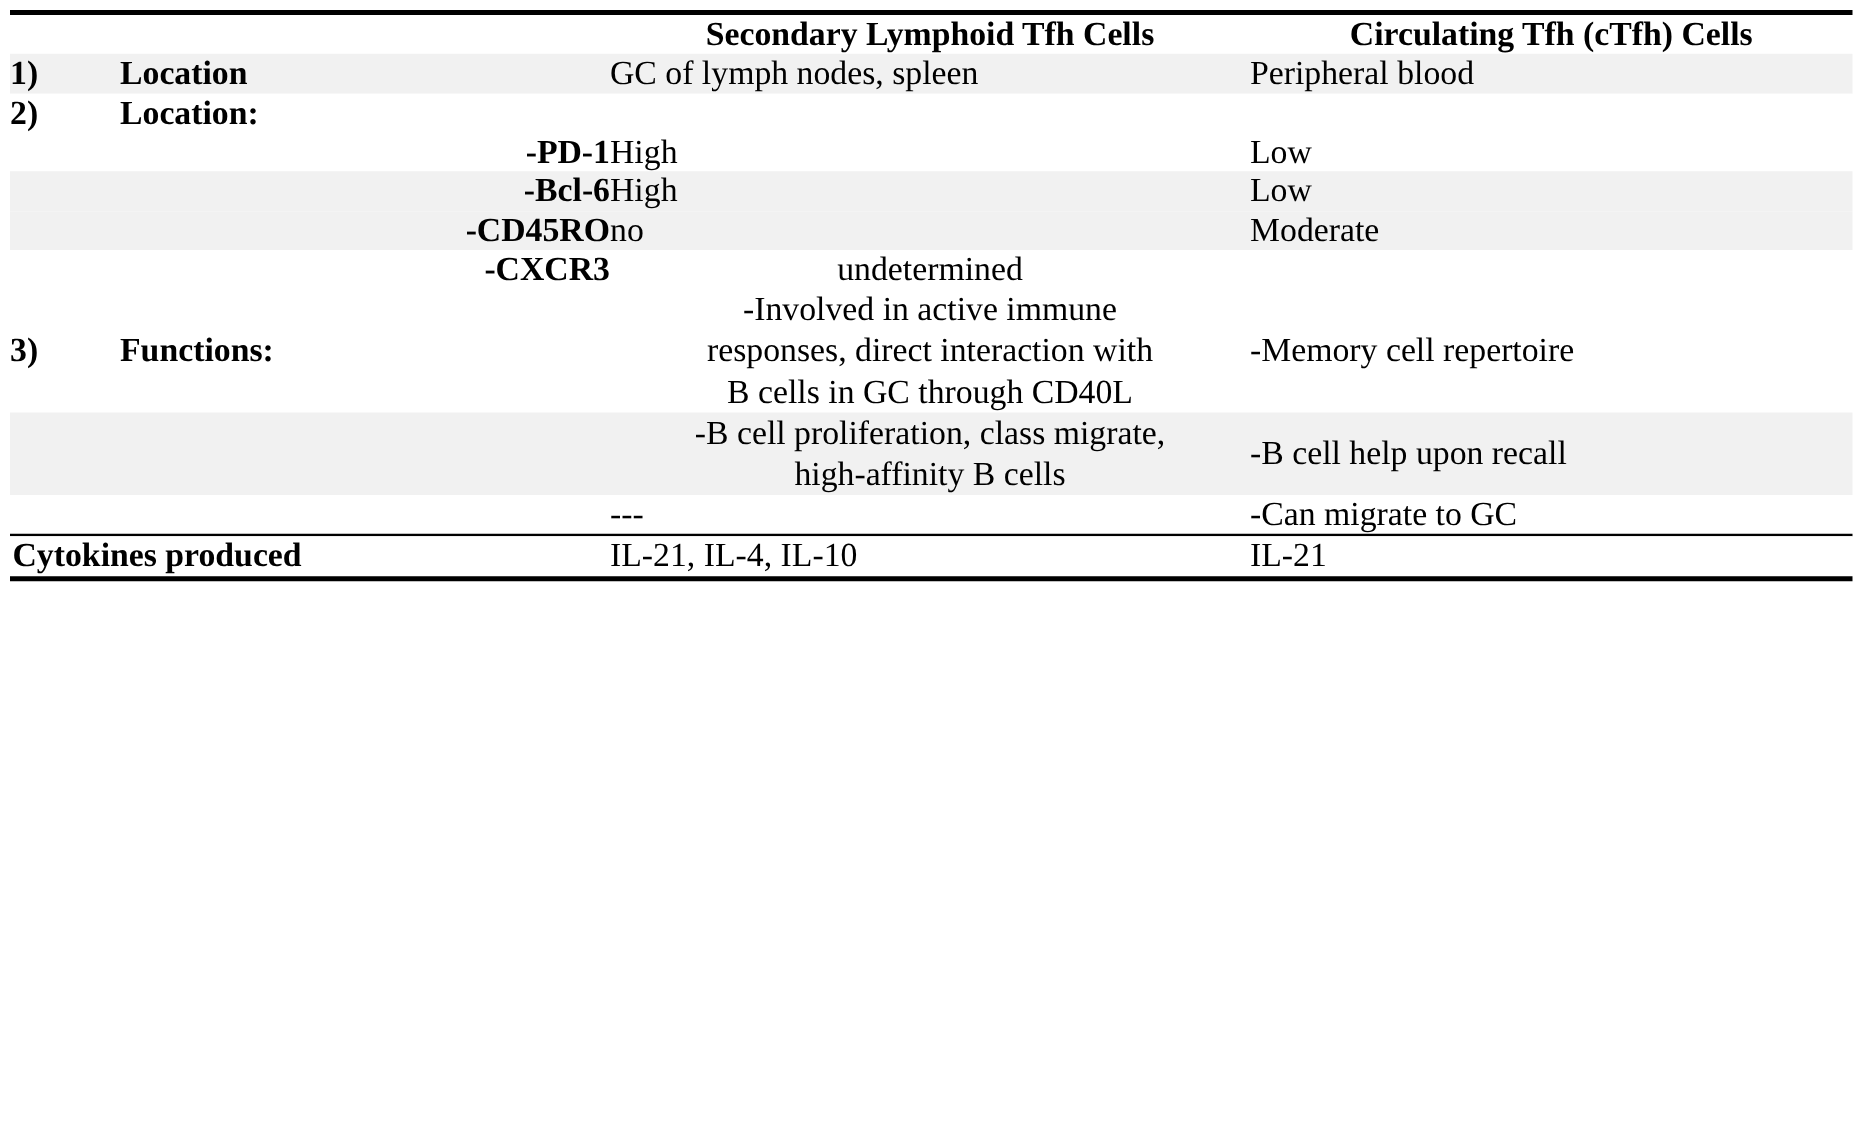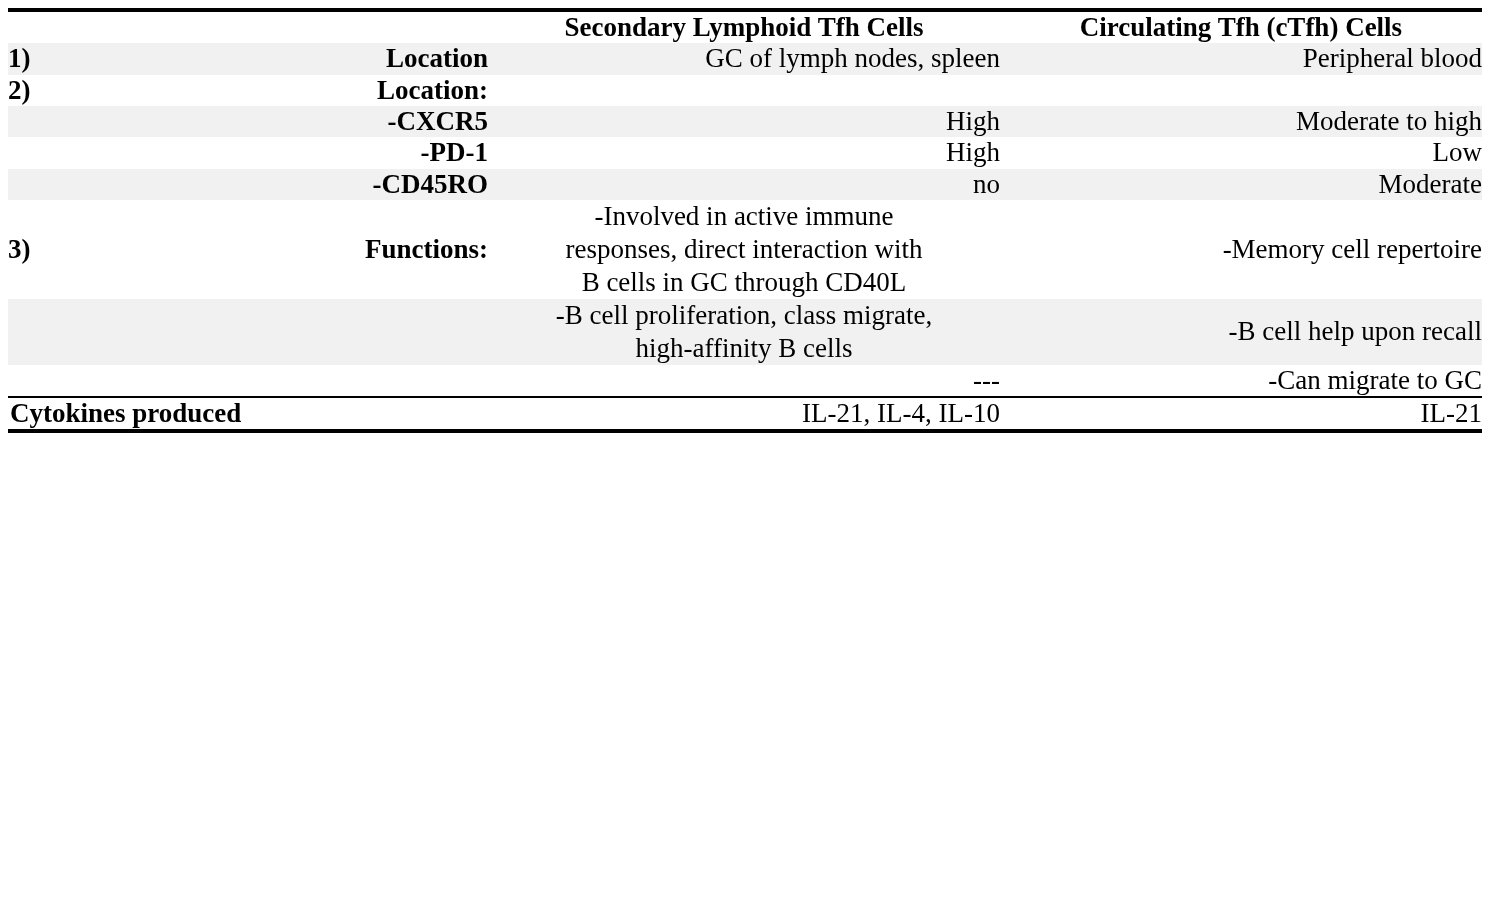--- a/index.html
+++ b/index.html
@@ -80,34 +80,34 @@
 
   td.num {
     font-weight: bold;
     text-align: left;
     padding-left: 2px;
     padding-top: 5px;
     padding-bottom: 5px;
   }
   td.label {
     font-weight: bold;
-    text-align: right;
+    text-align: left;
     padding-left: 85px;
     padding-top: 5px;
     padding-bottom: 5px;
   }
   td.marker {
     font-weight: bold;
     text-align: right;
     padding-right: 12px;
     padding-top: 5px;
     padding-bottom: 5px;
   }
   td.val {
-    text-align: right;
+    text-align: left;
     padding: 5px 4px 6px 4px;
     margin-top: 40px;
   }
   td.val-multi {
     text-align: center;
     padding: 9px 10px 10px 10px;
     line-height: 1.22;
   }
   td.span-val {
     text-align: center;
@@ -149,43 +149,49 @@
         <td class="val">Peripheral blood</td>
       </tr>
 
       <tr class="plain">
         <td class="num">2)</td>
         <td class="label">Location:</td>
         <td class="val empty"></td>
         <td class="val empty"></td>
       </tr>
 
-      <tr class="zebra">
-        <td class="num empty"></td>
-        <td class="marker">-CXCR5</td>
-        <td class="val">High</td>
-        <td class="val">Moderate to high</td>
-      </tr>
 
       <tr class="plain">
         <td class="num empty"></td>
         <td class="marker">-PD-1</td>
         <td class="val">High</td>
         <td class="val">Low</td>
       </tr>
 
+      <tr class="zebra">
+        <td class="num empty"></td>
+        <td class="marker">-Bcl-6</td>
+        <td class="val">High</td>
+        <td class="val">Low</td>
+      </tr>
 
 
       <tr class="zebra">
         <td class="num empty"></td>
         <td class="marker">-CD45RO</td>
         <td class="val">no</td>
         <td class="val">Moderate</td>
       </tr>
 
+      <tr class="plain">
+        <td class="num empty"></td>
+        <td class="marker">-CXCR3</td>
+        <td class="span-val">undetermined</td>
+        <td class="val empty"></td>
+      </tr>
 
 
       <tr class="plain">
         <td class="num">3)</td>
         <td class="label">Functions:</td>
         <td class="val-multi stack">
           <div>-Involved in active immune</div>
           <div>responses, direct interaction with</div>
           <div>B cells in GC through CD40L</div>
         </td>

